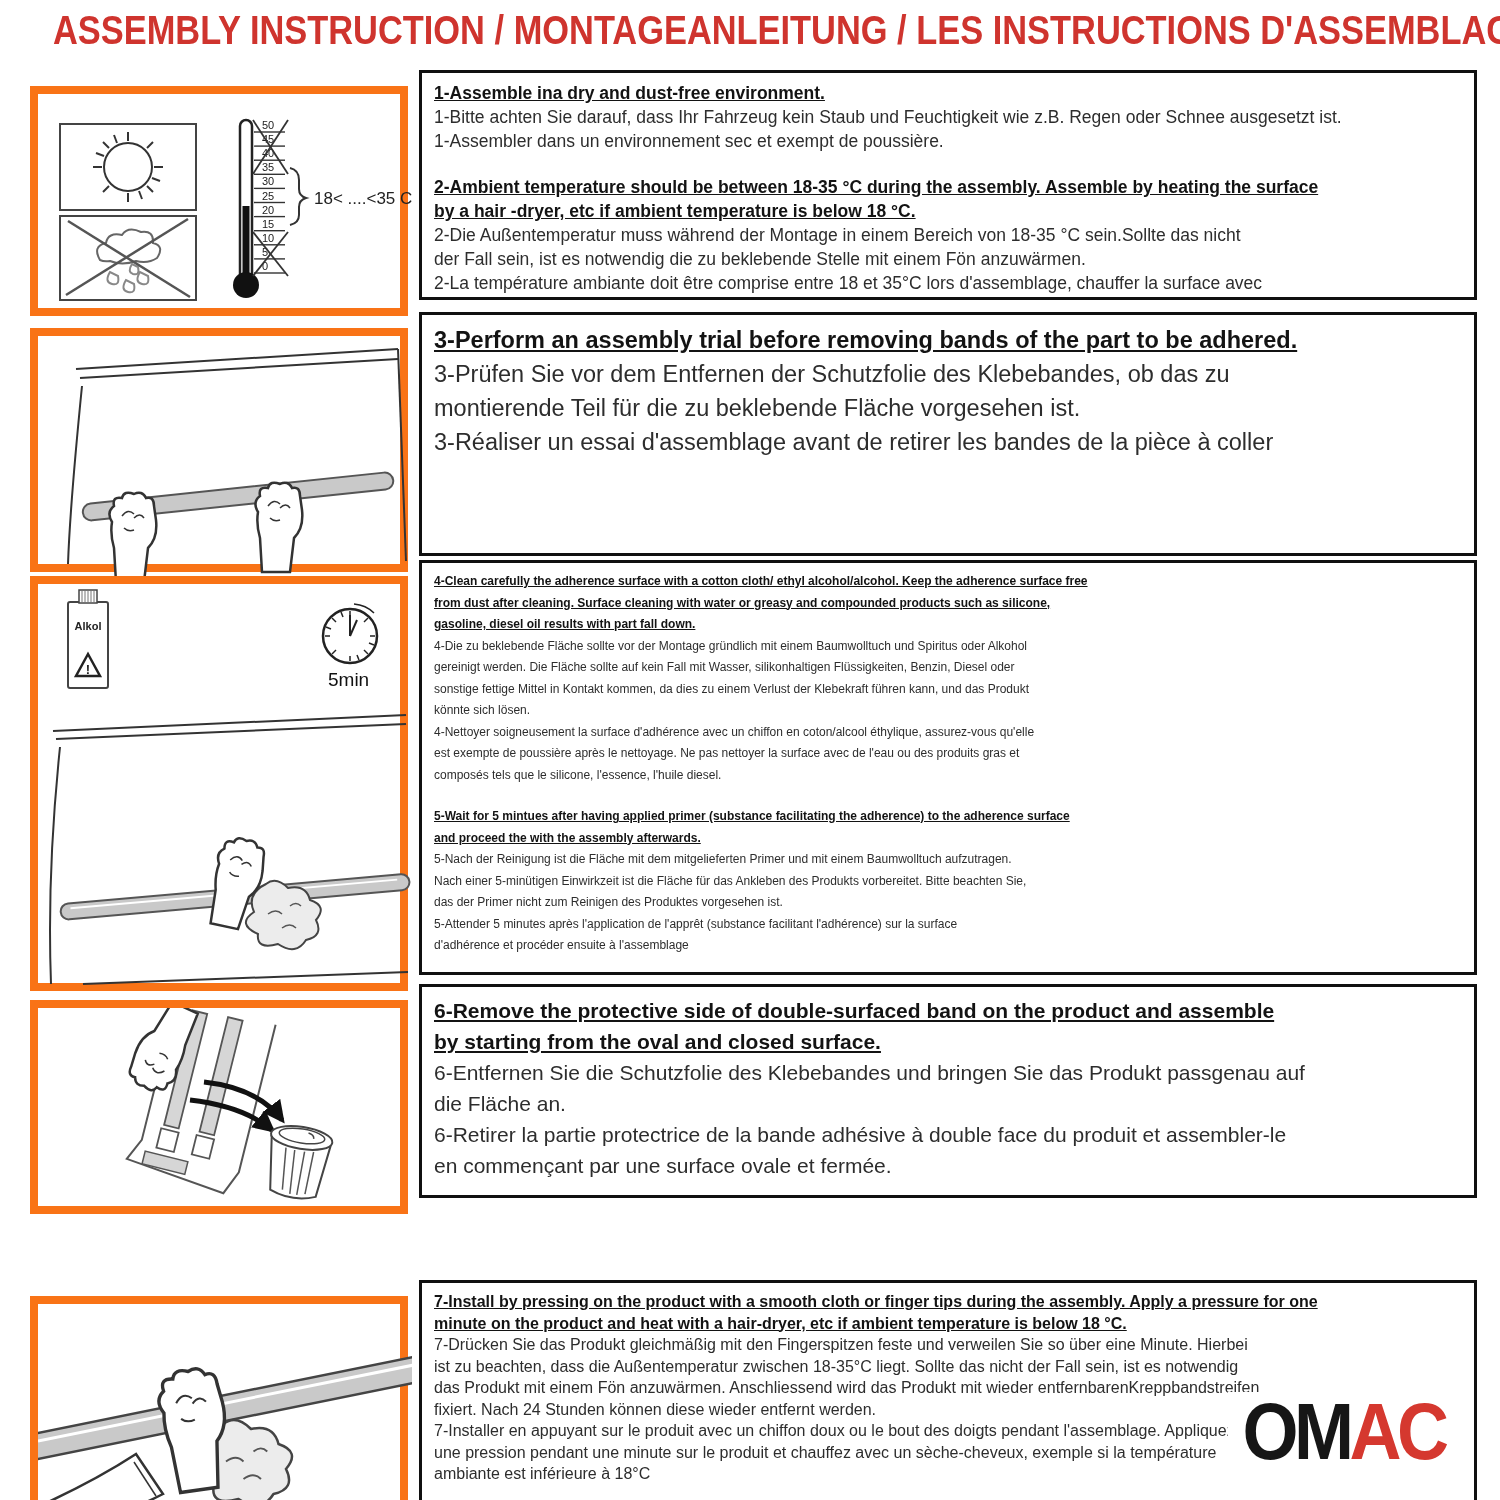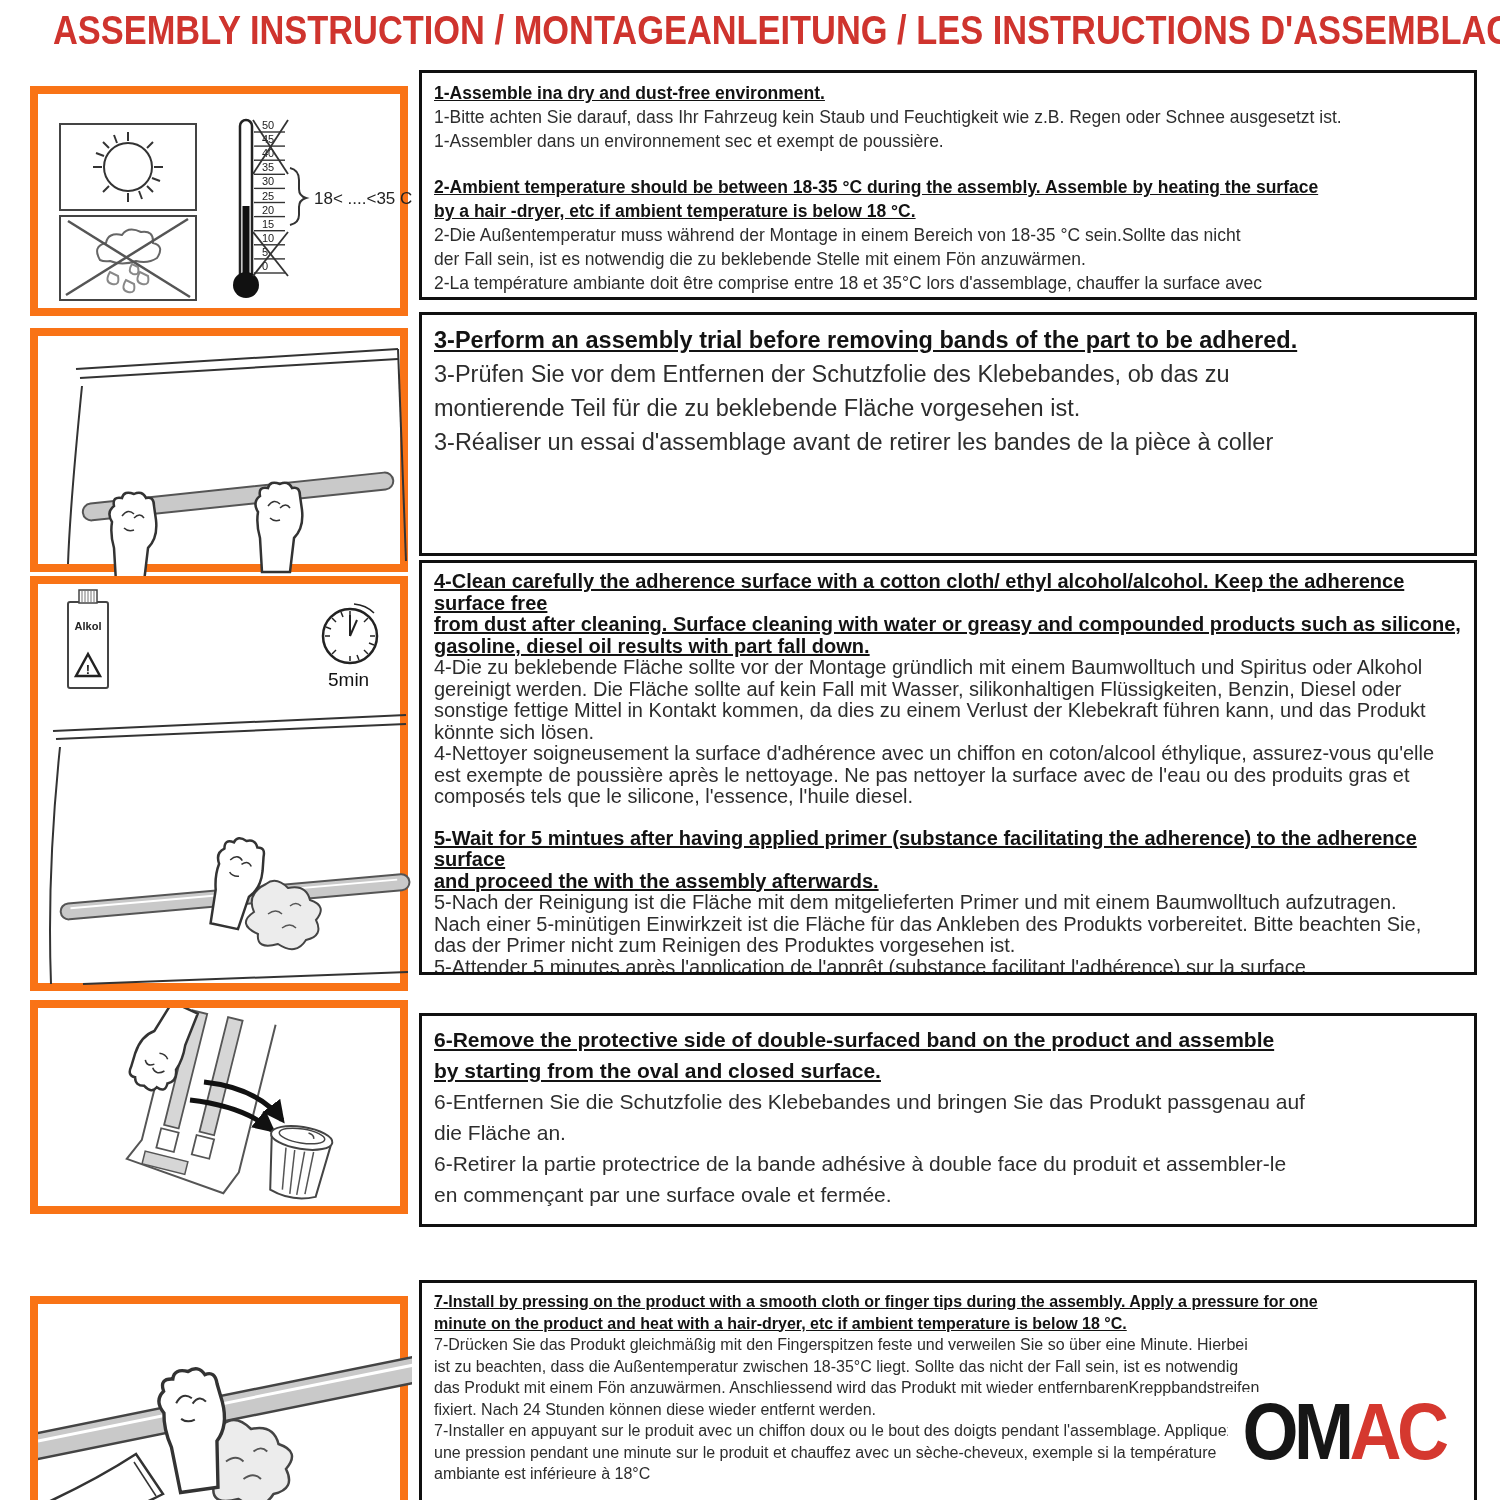--- a/index.html
+++ b/index.html
@@ -11,23 +11,23 @@
   .text-box{position:absolute;left:419px;width:1058px;border:3px solid #101010;background:#fff;
             box-sizing:border-box;padding:8px 12px;overflow:hidden;}
   .img-box svg{display:block;}
   svg text{font-family:"Liberation Sans",sans-serif;}
   .p{margin:0;white-space:pre-line;color:#2d2d2d;}
   .p.bold{font-weight:700;color:#131313;text-decoration:underline;}
   .t1 .p{font-size:17.5px;line-height:24px;}
   .t1 .gap{margin-top:22px;}
   .t2{}
   .t2 .p{font-size:23.5px;line-height:34px;}
-  .t3 .p{font-size:20px;line-height:21.5px;}
+  .t3 .p{font-size:12px;line-height:21.5px;}
   .t3 .gap{margin-top:20px;}
-  .t4{margin-top:29px;}
+  .t4{}
   .t4 .p{font-size:21px;line-height:31px;}
   .t5 .p{font-size:16px;line-height:21.5px;}
   
   .r1{top:70px;height:230px;}  .r2{top:312px;height:244px;}
   .r3{top:560px;height:415px;} .r4{top:984px;height:214px;}
   .r5{top:1280px;height:236px;}
   .logo{position:absolute;left:1228px;top:1392px;background:#fff;padding:2px 4px 2px 16px;
         font-weight:700;font-size:80px;line-height:76px;letter-spacing:-5px;
         transform:scaleX(.9);transform-origin:left top;white-space:nowrap;}
   .logo .black{color:var(--logo_black,#161616);}

